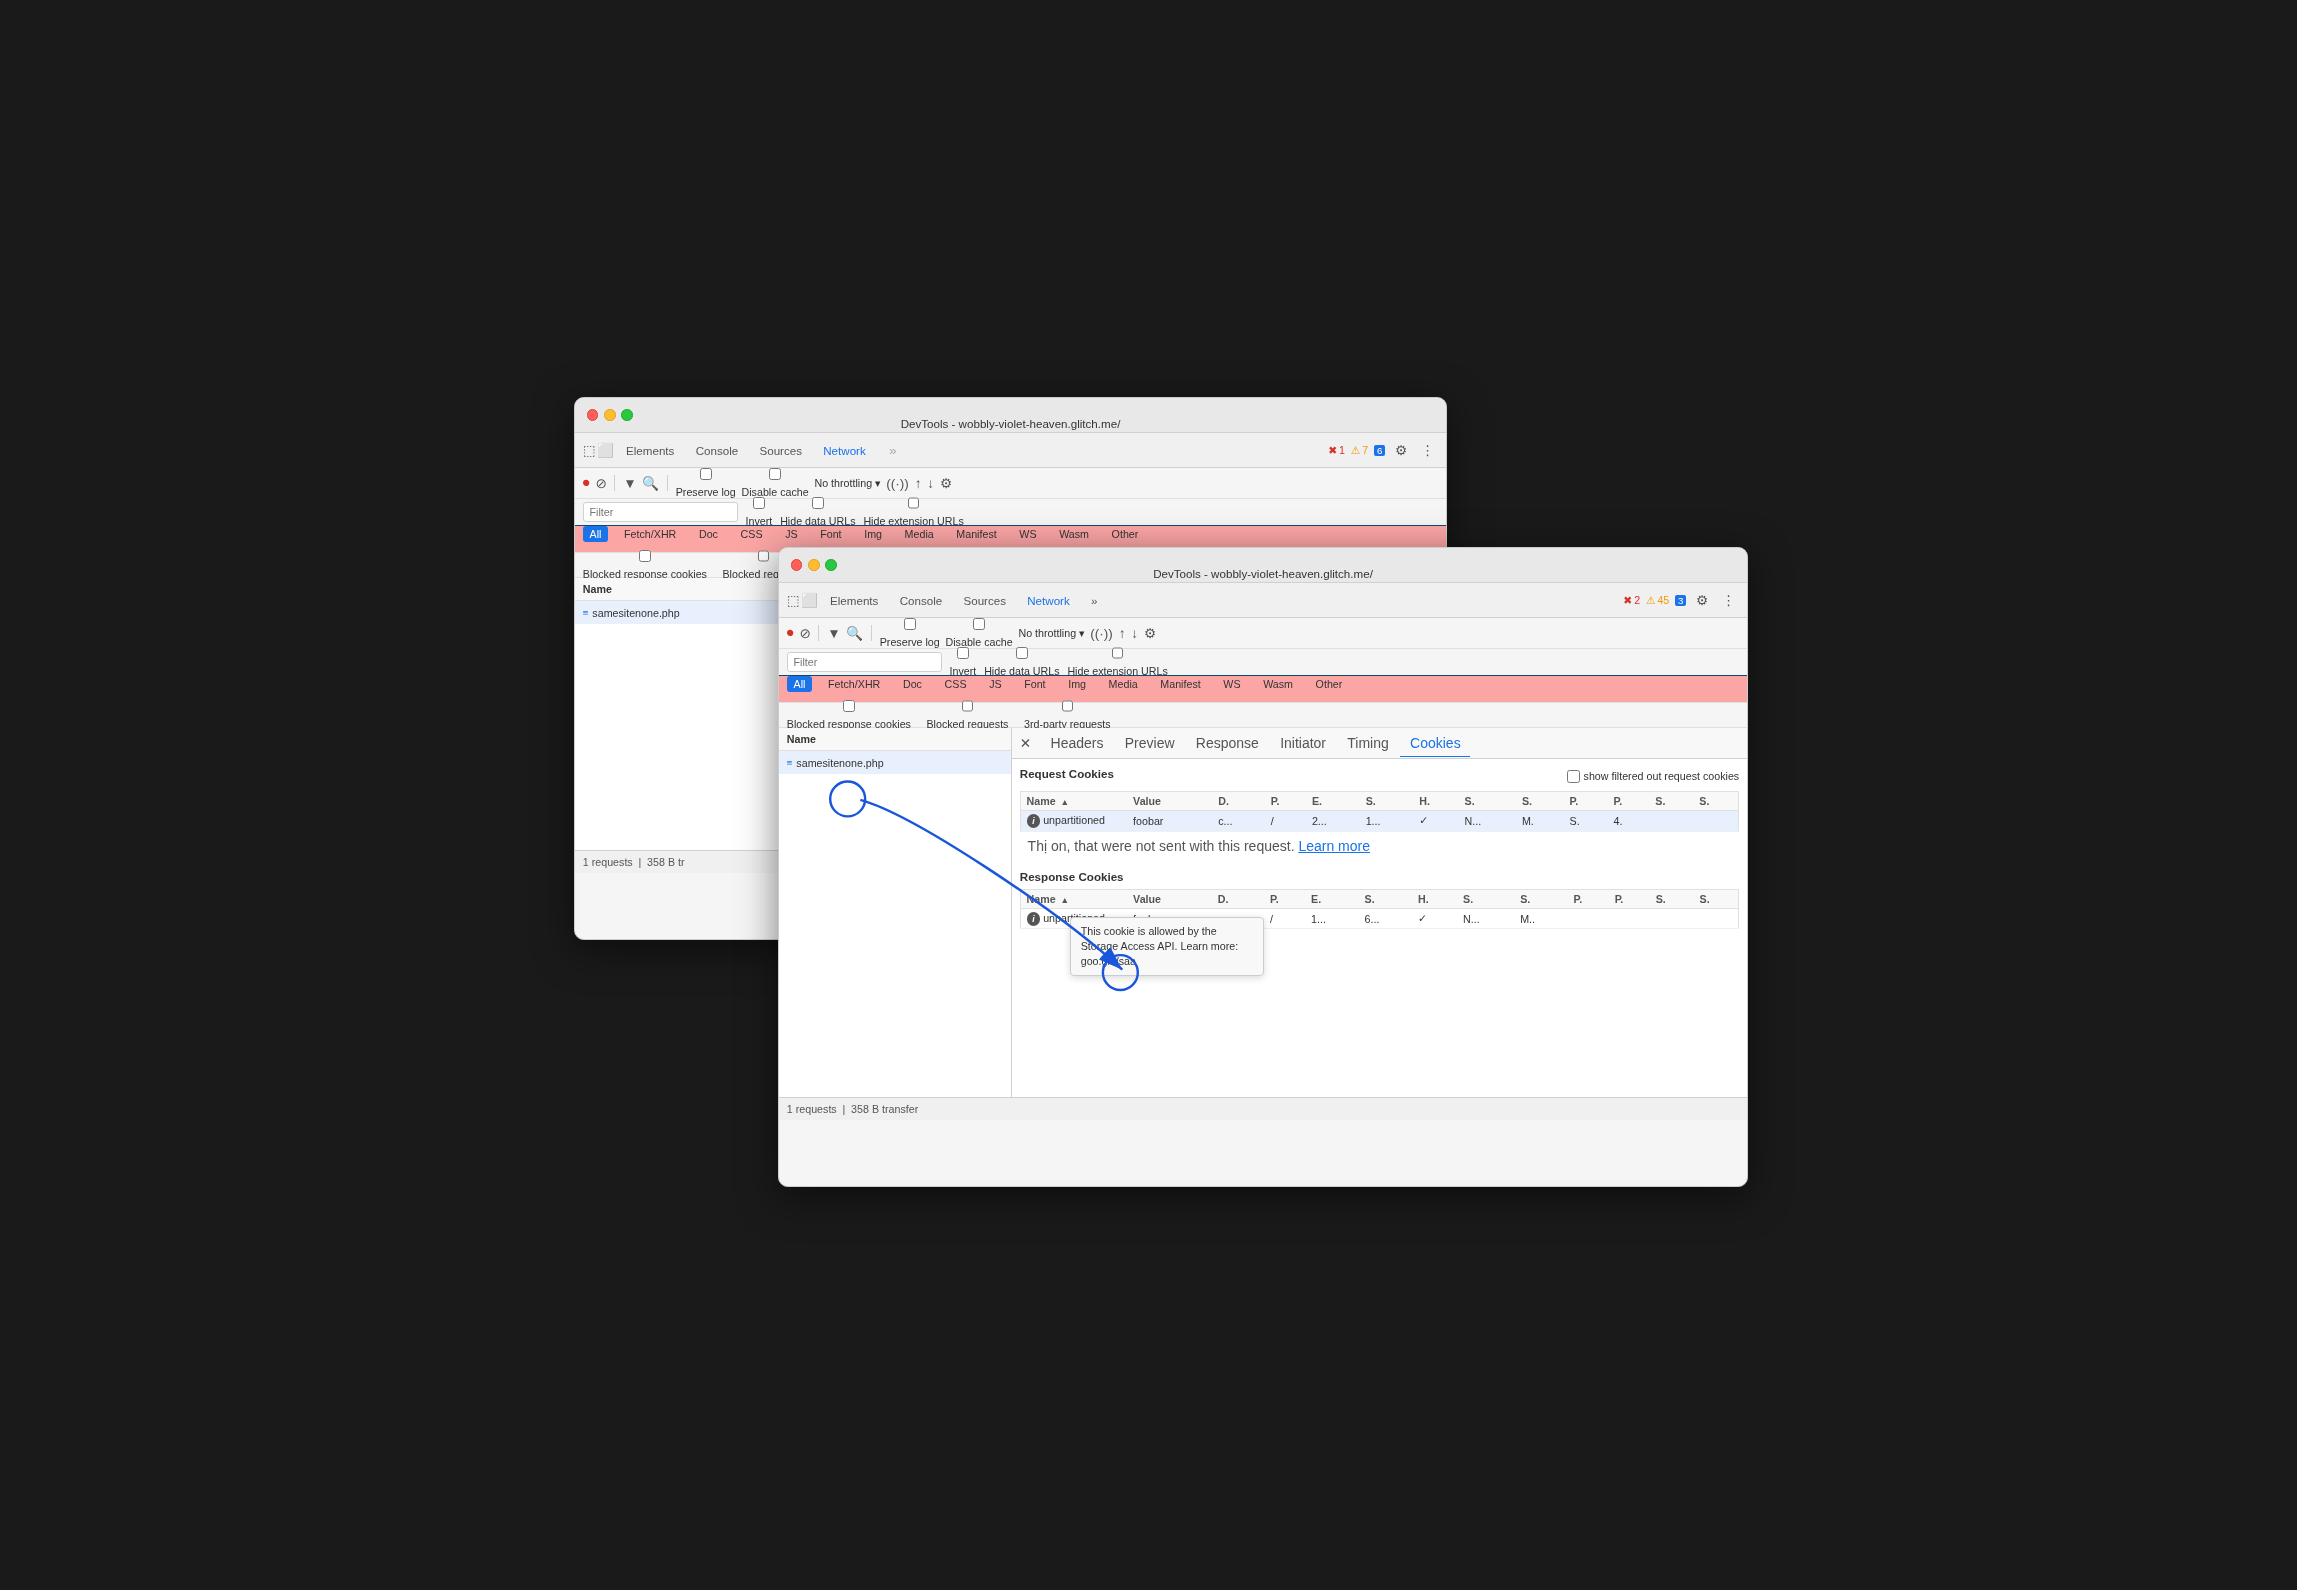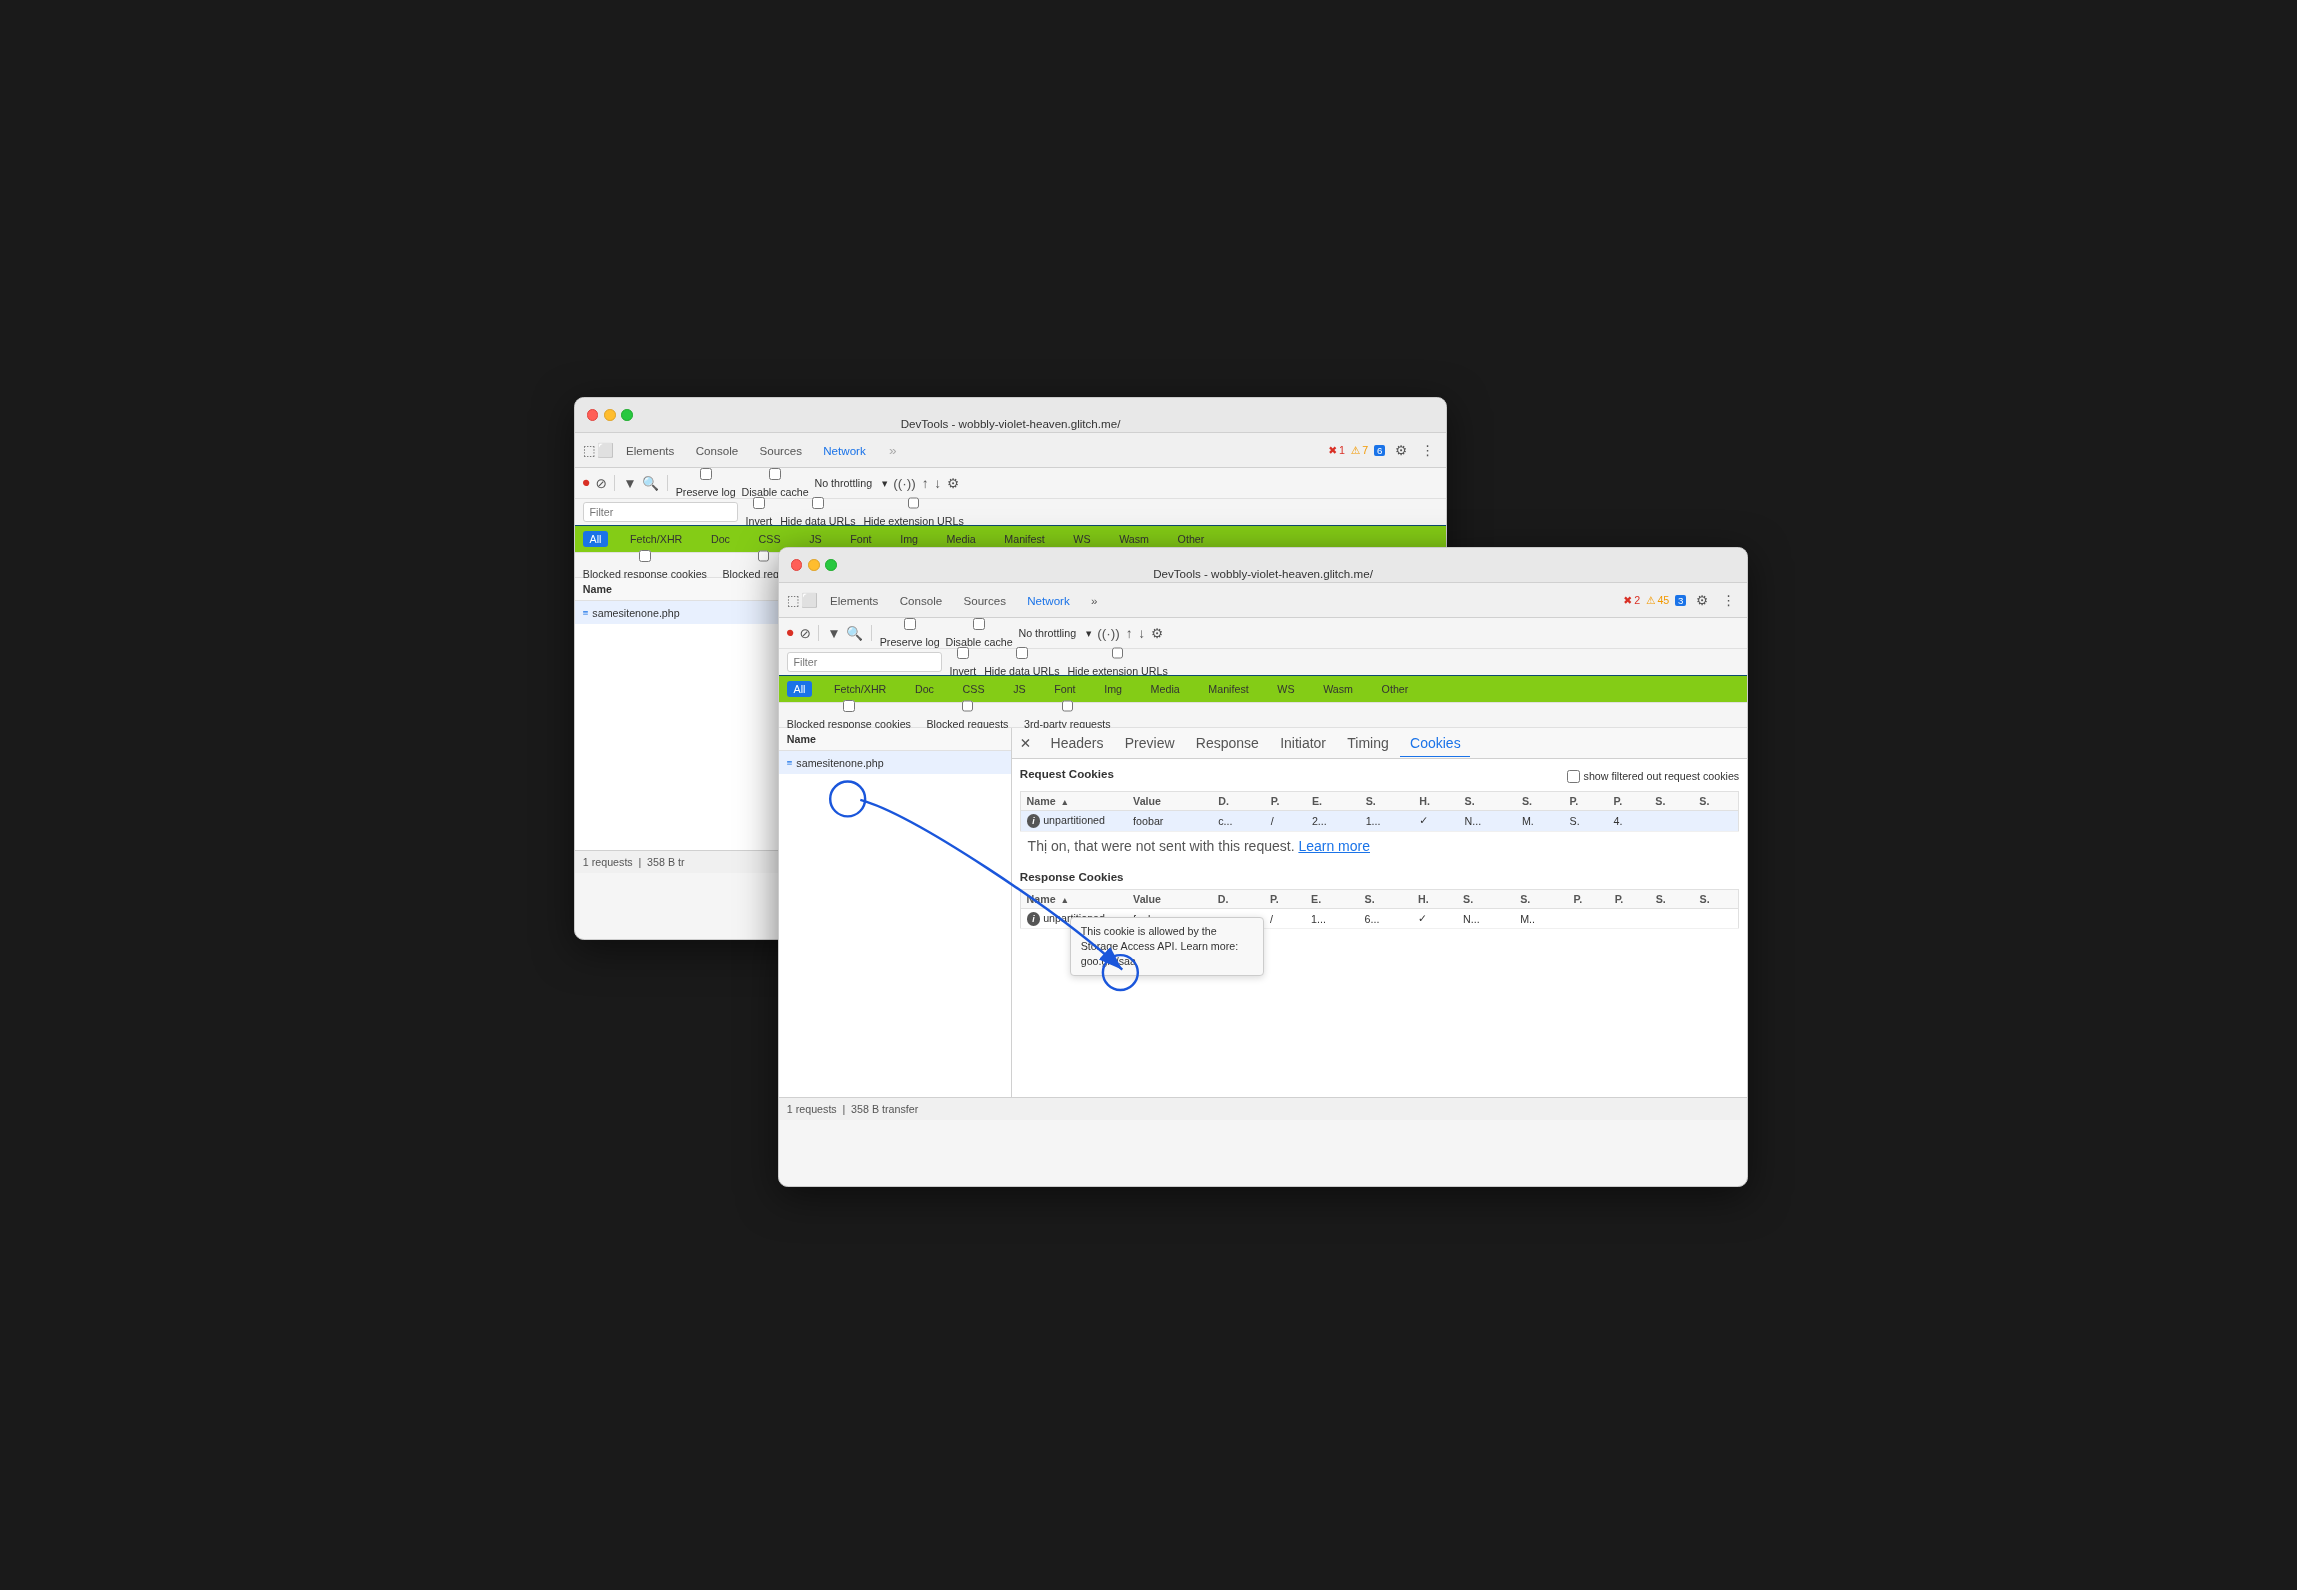--- a/index.html
+++ b/index.html
@@ -169,21 +169,21 @@
       color: #333;
       cursor: pointer;
       white-space: nowrap;
       flex-direction: column;
     }
     .checkbox-label input { margin: 0; width: 11.6px; height: 11.6px; }
 
     .throttle-select {
       display: flex;
       align-items: center;
-      gap: 10px;
+      gap: 3px;
       font-size: 10.7px;
       color: #333;
       cursor: pointer;
     }
 
     
     .filter-row {
       background: #f5f5f5;
       height: 27px;
       display: flex;
@@ -199,27 +199,27 @@
       border: 1px solid #d0d0d0;
       border-radius: 2.9px;
       padding: 0 5.8px;
       font-size: 10.7px;
       background: white;
       color: #333;
     }
 
     
     .type-filter-row {
-      background: #84cc16;
+      background: #fca5a5;
       height: 27px;
       display: flex;
-      align-items: center;
+      align-items: flex-start;
       padding: 0 7.8px;
       border-bottom: 1px solid #e0e0e0;
-      gap: 15px;
+      gap: 9px;
     }
 
     .type-btn {
       padding: 1.9px 6.8px;
       font-size: 10.7px;
       color: #333;
       border-radius: 2.9px;
       cursor: pointer;
       border: none;
       background: transparent;

